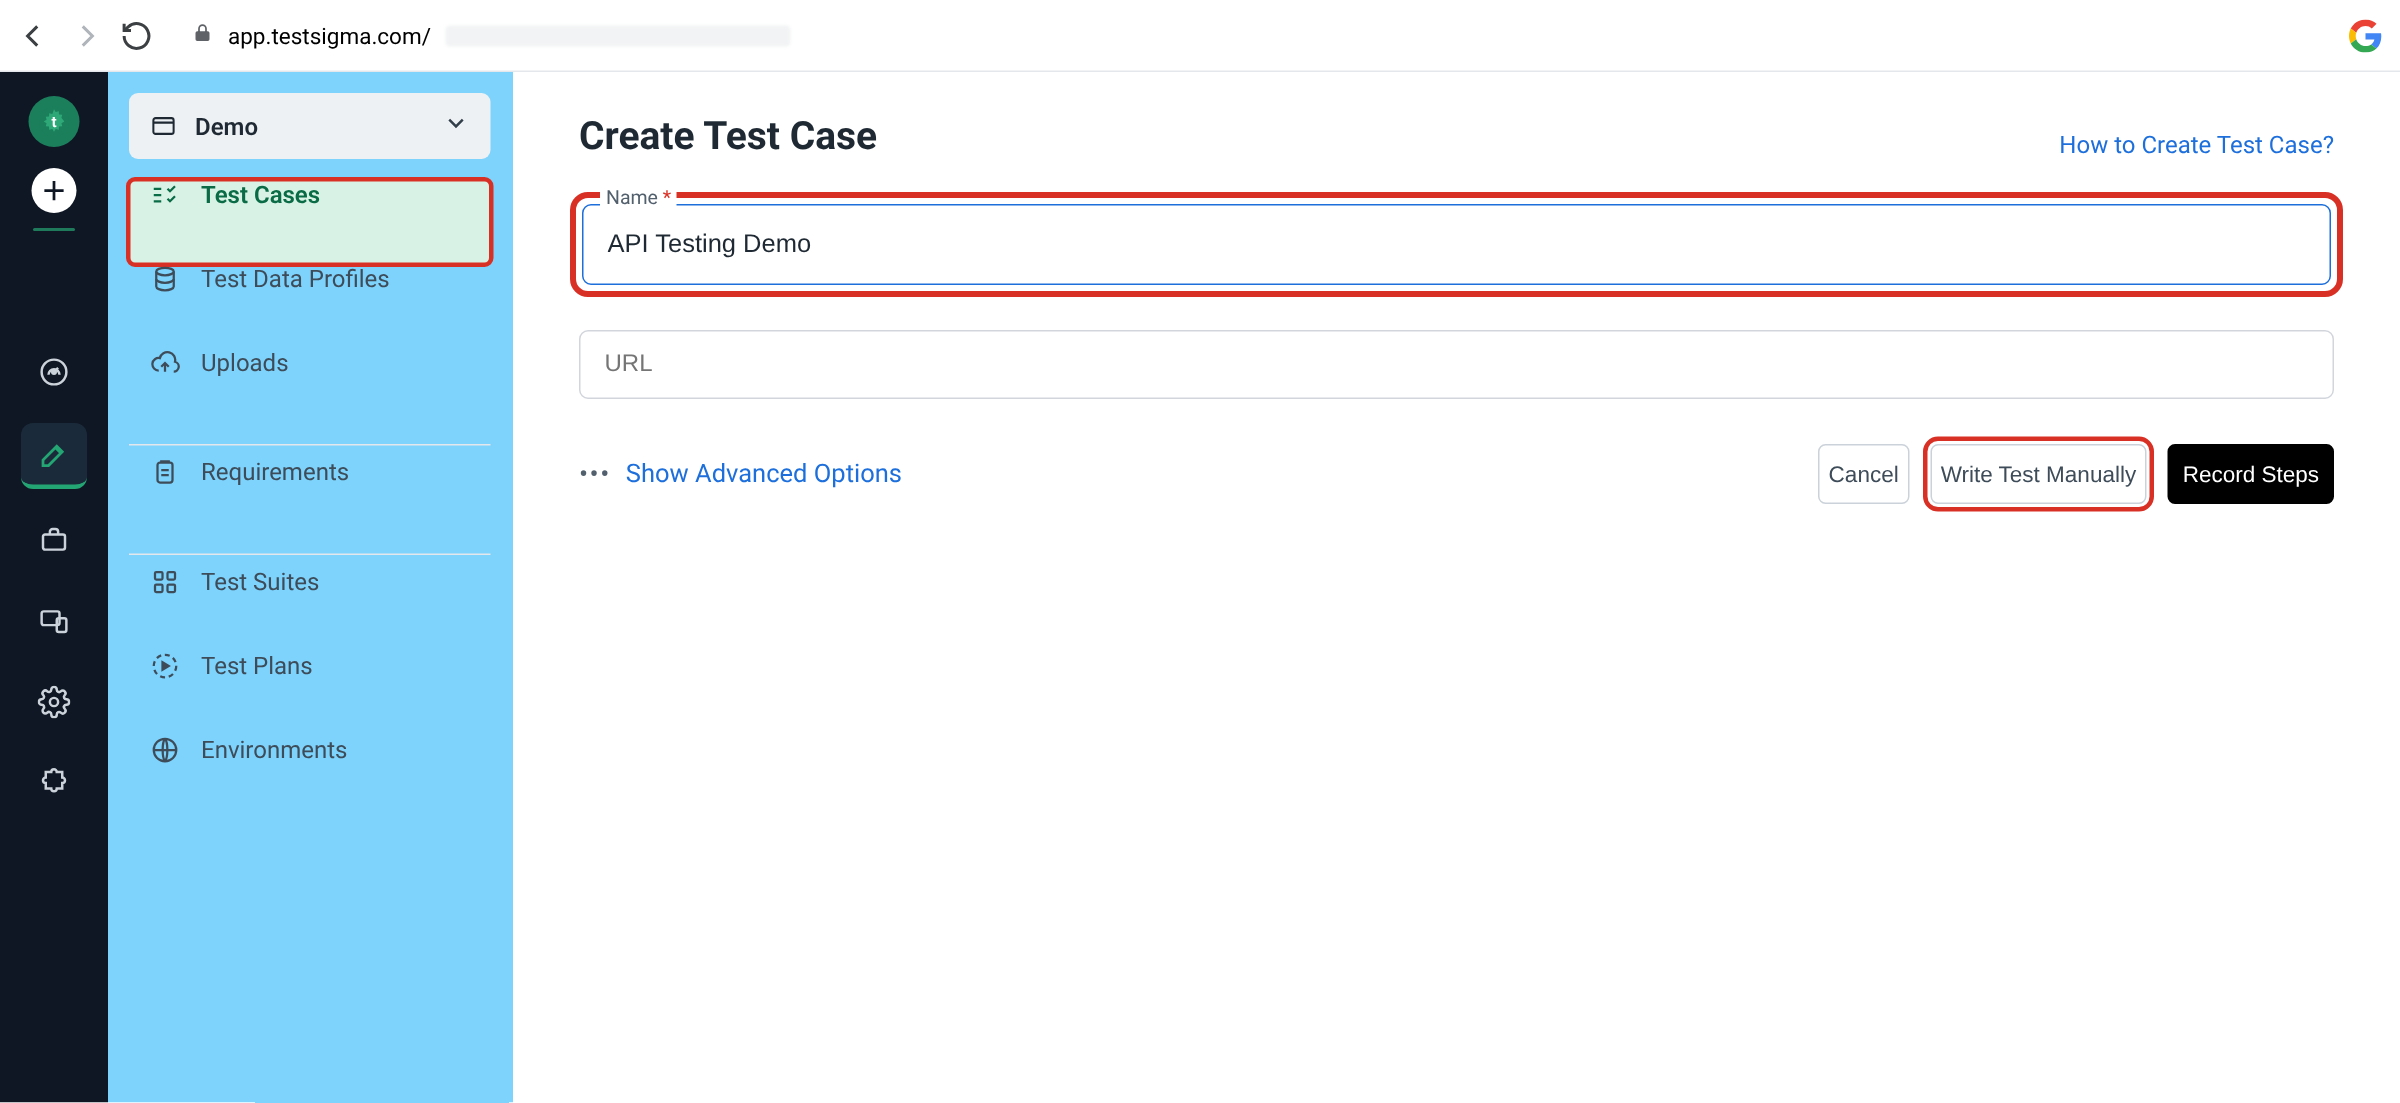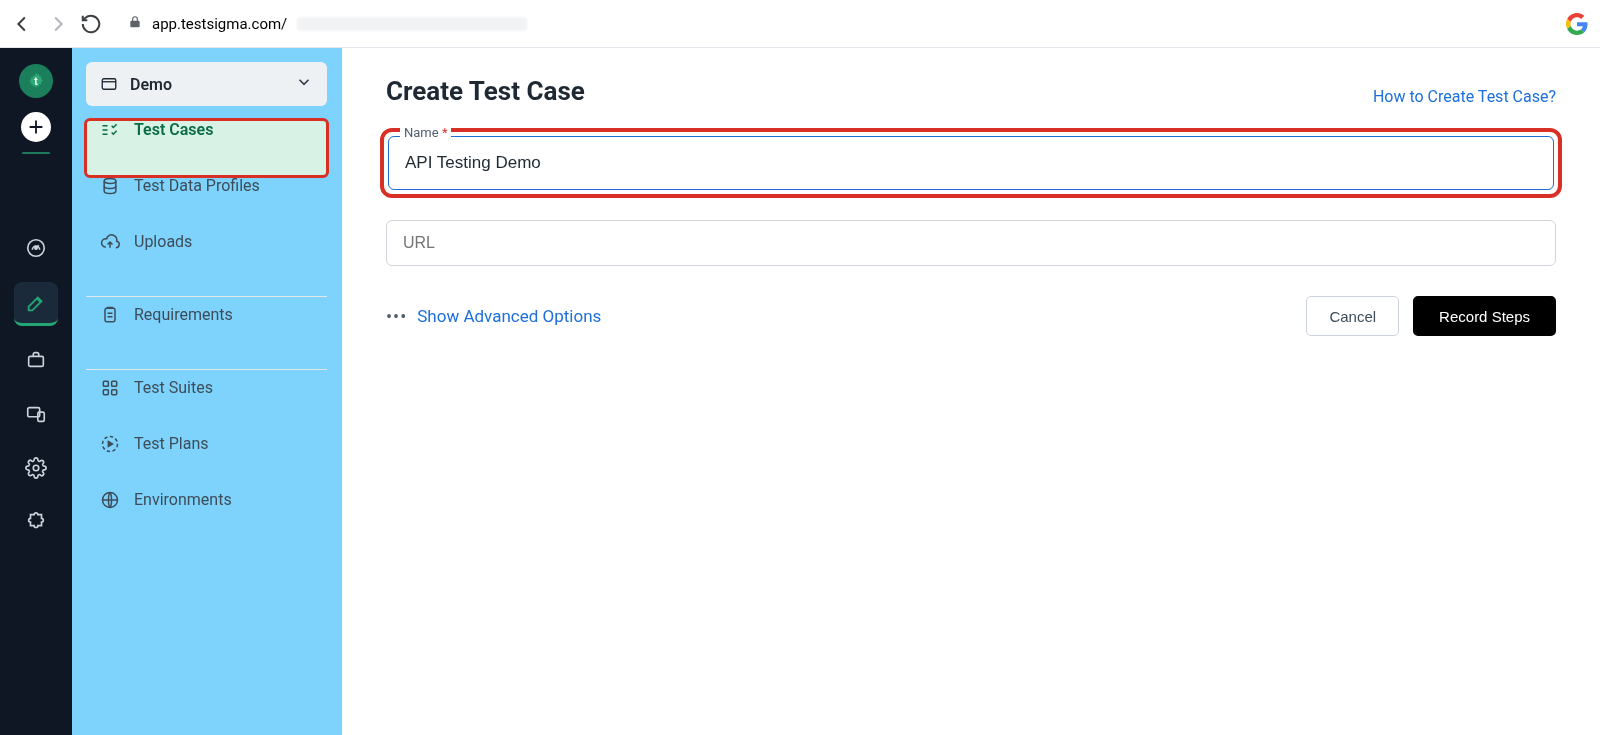--- a/index.html
+++ b/index.html
@@ -190,21 +190,21 @@
   }
   .adv-opts {
     display:flex; align-items:center; gap:10px;
     color:#1d6fdc; font-size:17px; cursor:pointer;
   }
   .adv-opts .dots { color:#52606d; font-size:18px; letter-spacing:1px; }
   .spacer-flex { flex:1; }
 
   .btn {
     height:40px;
-    padding:0 22px;
+    padding:0 6px;
     border-radius:5px;
     font-size:15px;
     display:flex; align-items:center; justify-content:center;
     cursor:pointer;
     border:1px solid #cbd2d9;
     background:#fff;
     color:#3e4c59;
   }
   .btn.manual.highlight-red {
     outline:3px solid #d93025;
@@ -406,17 +406,18 @@
 
     <input class="url-field" type="text" placeholder="URL" style="">
 
     <div class="actions-row">
       <div class="adv-opts">
         <span class="dots">•••</span>
         <span>Show Advanced Options</span>
       </div>
       <div class="spacer-flex"></div>
       <button class="btn">Cancel</button>
+      <button class="btn manual highlight-red">Write Test Manually</button>
       <button class="btn record">Record Steps</button>
     </div>
   </div>
 
 </div>
 
 </body></html>

